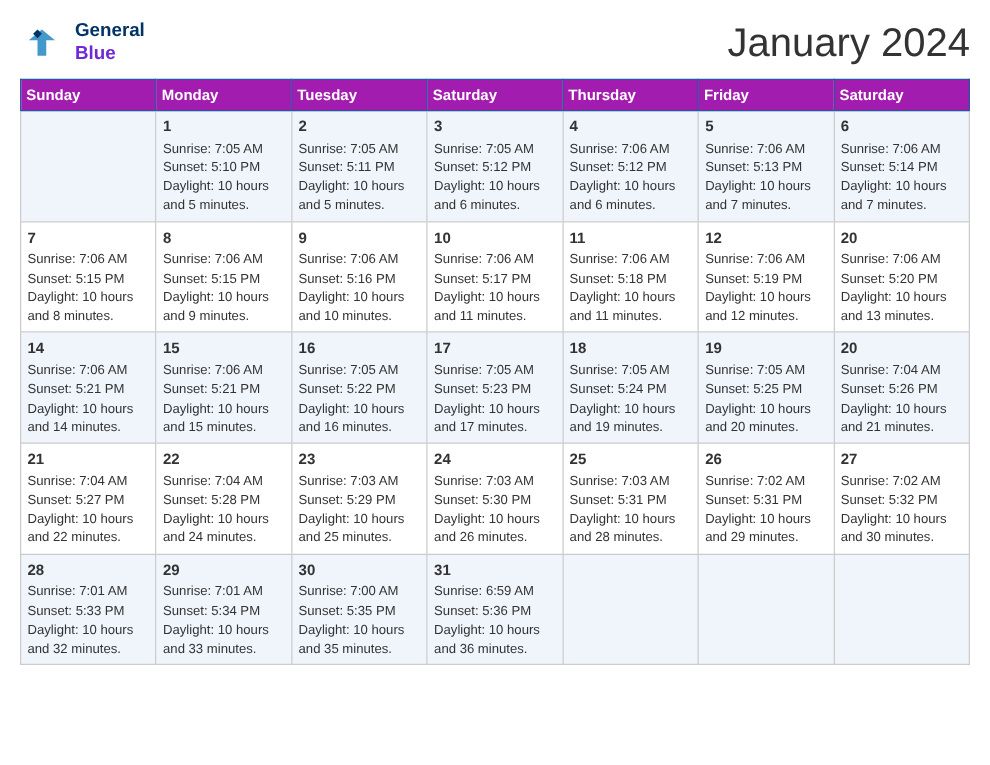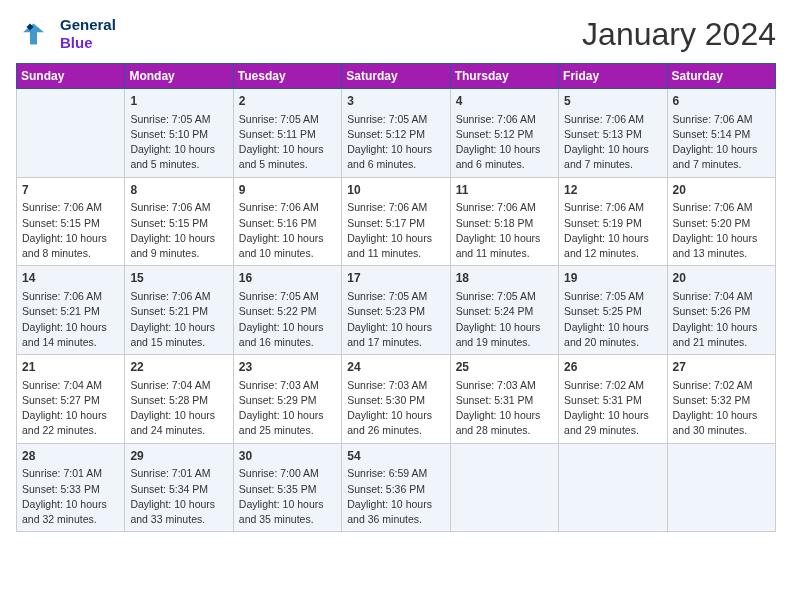--- a/index.html
+++ b/index.html
@@ -247,21 +247,21 @@
         </td>
         <td>
           <span class="day-number">29</span>
           <div class="day-info">Sunrise: 7:01 AM<br>Sunset: 5:34 PM<br>Daylight: 10 hours<br>and 33 minutes.</div>
         </td>
         <td>
           <span class="day-number">30</span>
           <div class="day-info">Sunrise: 7:00 AM<br>Sunset: 5:35 PM<br>Daylight: 10 hours<br>and 35 minutes.</div>
         </td>
         <td>
-          <span class="day-number">54</span>
+          <span class="day-number">31</span>
           <div class="day-info">Sunrise: 6:59 AM<br>Sunset: 5:36 PM<br>Daylight: 10 hours<br>and 36 minutes.</div>
         </td>
         <td class="empty"></td>
         <td class="empty"></td>
         <td class="empty"></td>
       </tr>
     </tbody>
 </table>
 
 </body></html>

